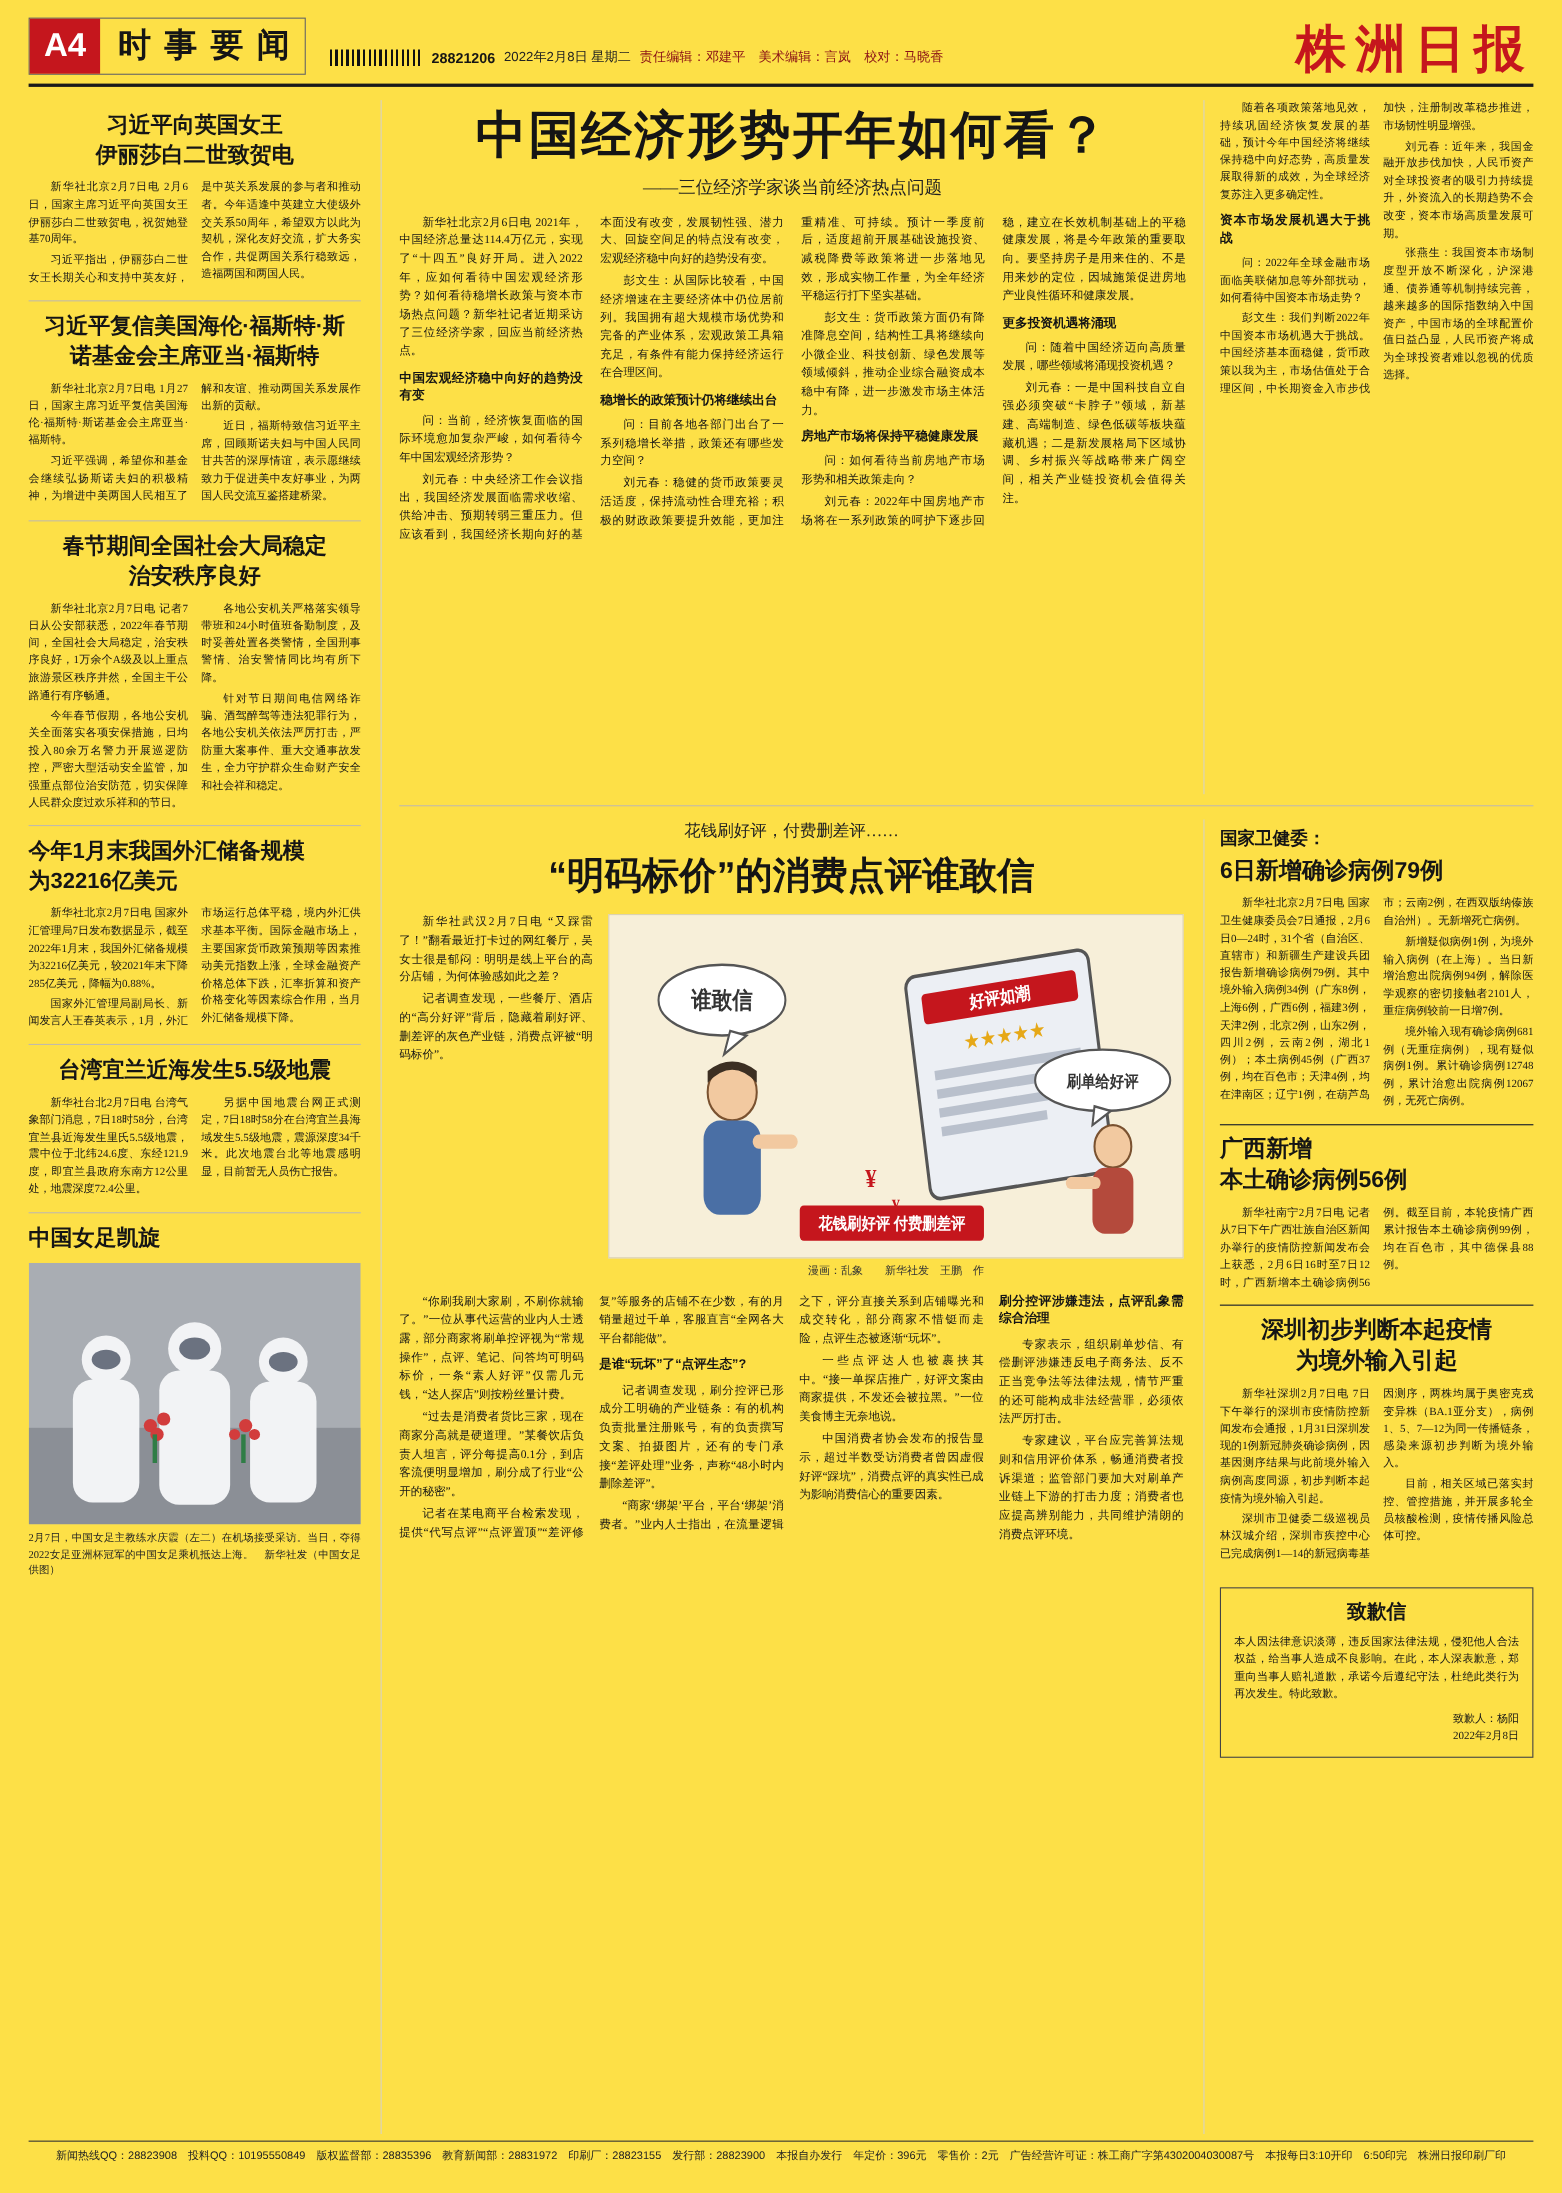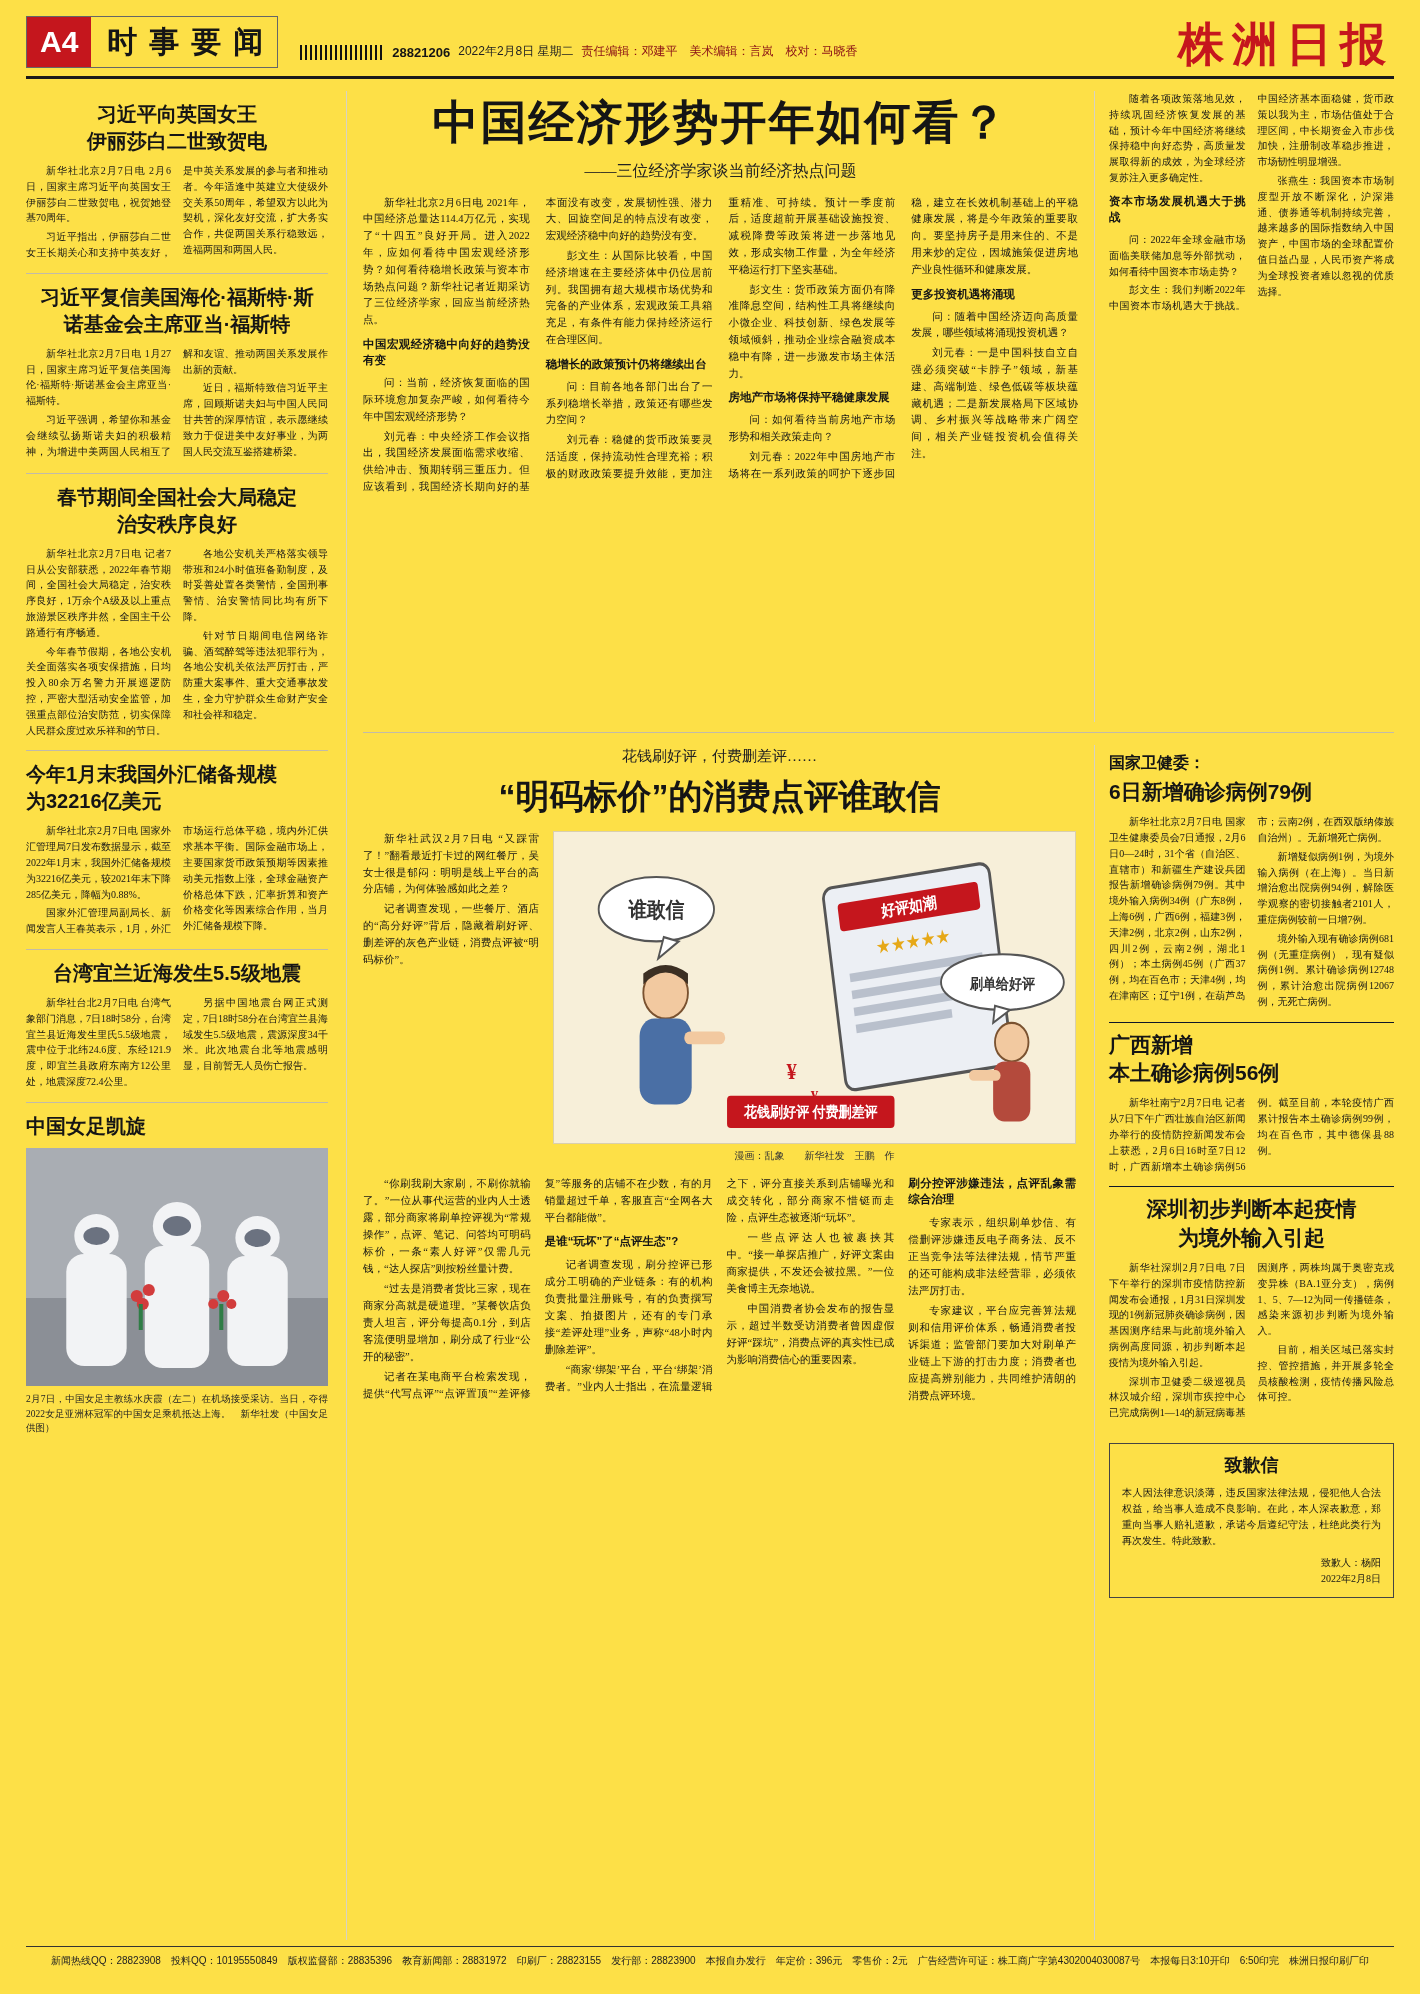--- a/index.html
+++ b/index.html
@@ -227,20 +227,21 @@
               <p class="para">问：随着中国经济迈向高质量发展，哪些领域将涌现投资机遇？</p>
               <p class="para">刘元春：一是中国科技自立自强必须突破“卡脖子”领域，新基建、高端制造、绿色低碳等板块蕴藏机遇；二是新发展格局下区域协调、乡村振兴等战略带来广阔空间，相关产业链投资机会值得关注。</p>
             </div>
         </div>
         <div class="economy-right">
           <div class="flow">
               <p class="para">随着各项政策落地见效，持续巩固经济恢复发展的基础，预计今年中国经济将继续保持稳中向好态势，高质量发展取得新的成效，为全球经济复苏注入更多确定性。</p>
               <h4 class="sub-head">资本市场发展机遇大于挑战</h4>
               <p class="para">问：2022年全球金融市场面临美联储加息等外部扰动，如何看待中国资本市场走势？</p>
               <p class="para">彭文生：我们判断2022年中国资本市场机遇大于挑战。中国经济基本面稳健，货币政策以我为主，市场估值处于合理区间，中长期资金入市步伐加快，注册制改革稳步推进，市场韧性明显增强。</p>
+              <p class="para">刘元春：近年来，我国金融开放步伐加快，人民币资产对全球投资者的吸引力持续提升，外资流入的长期趋势不会改变，资本市场高质量发展可期。</p>
               <p class="para">张燕生：我国资本市场制度型开放不断深化，沪深港通、债券通等机制持续完善，越来越多的国际指数纳入中国资产，中国市场的全球配置价值日益凸显，人民币资产将成为全球投资者难以忽视的优质选择。</p>
             </div>
         </div>
       </section>
 
       <div class="lower">
 
         <section class="feature">
           <div class="feature-kicker">花钱刷好评，付费删差评……</div>
           <h2 class="feature-title">“明码标价”的消费点评谁敢信</h2>

